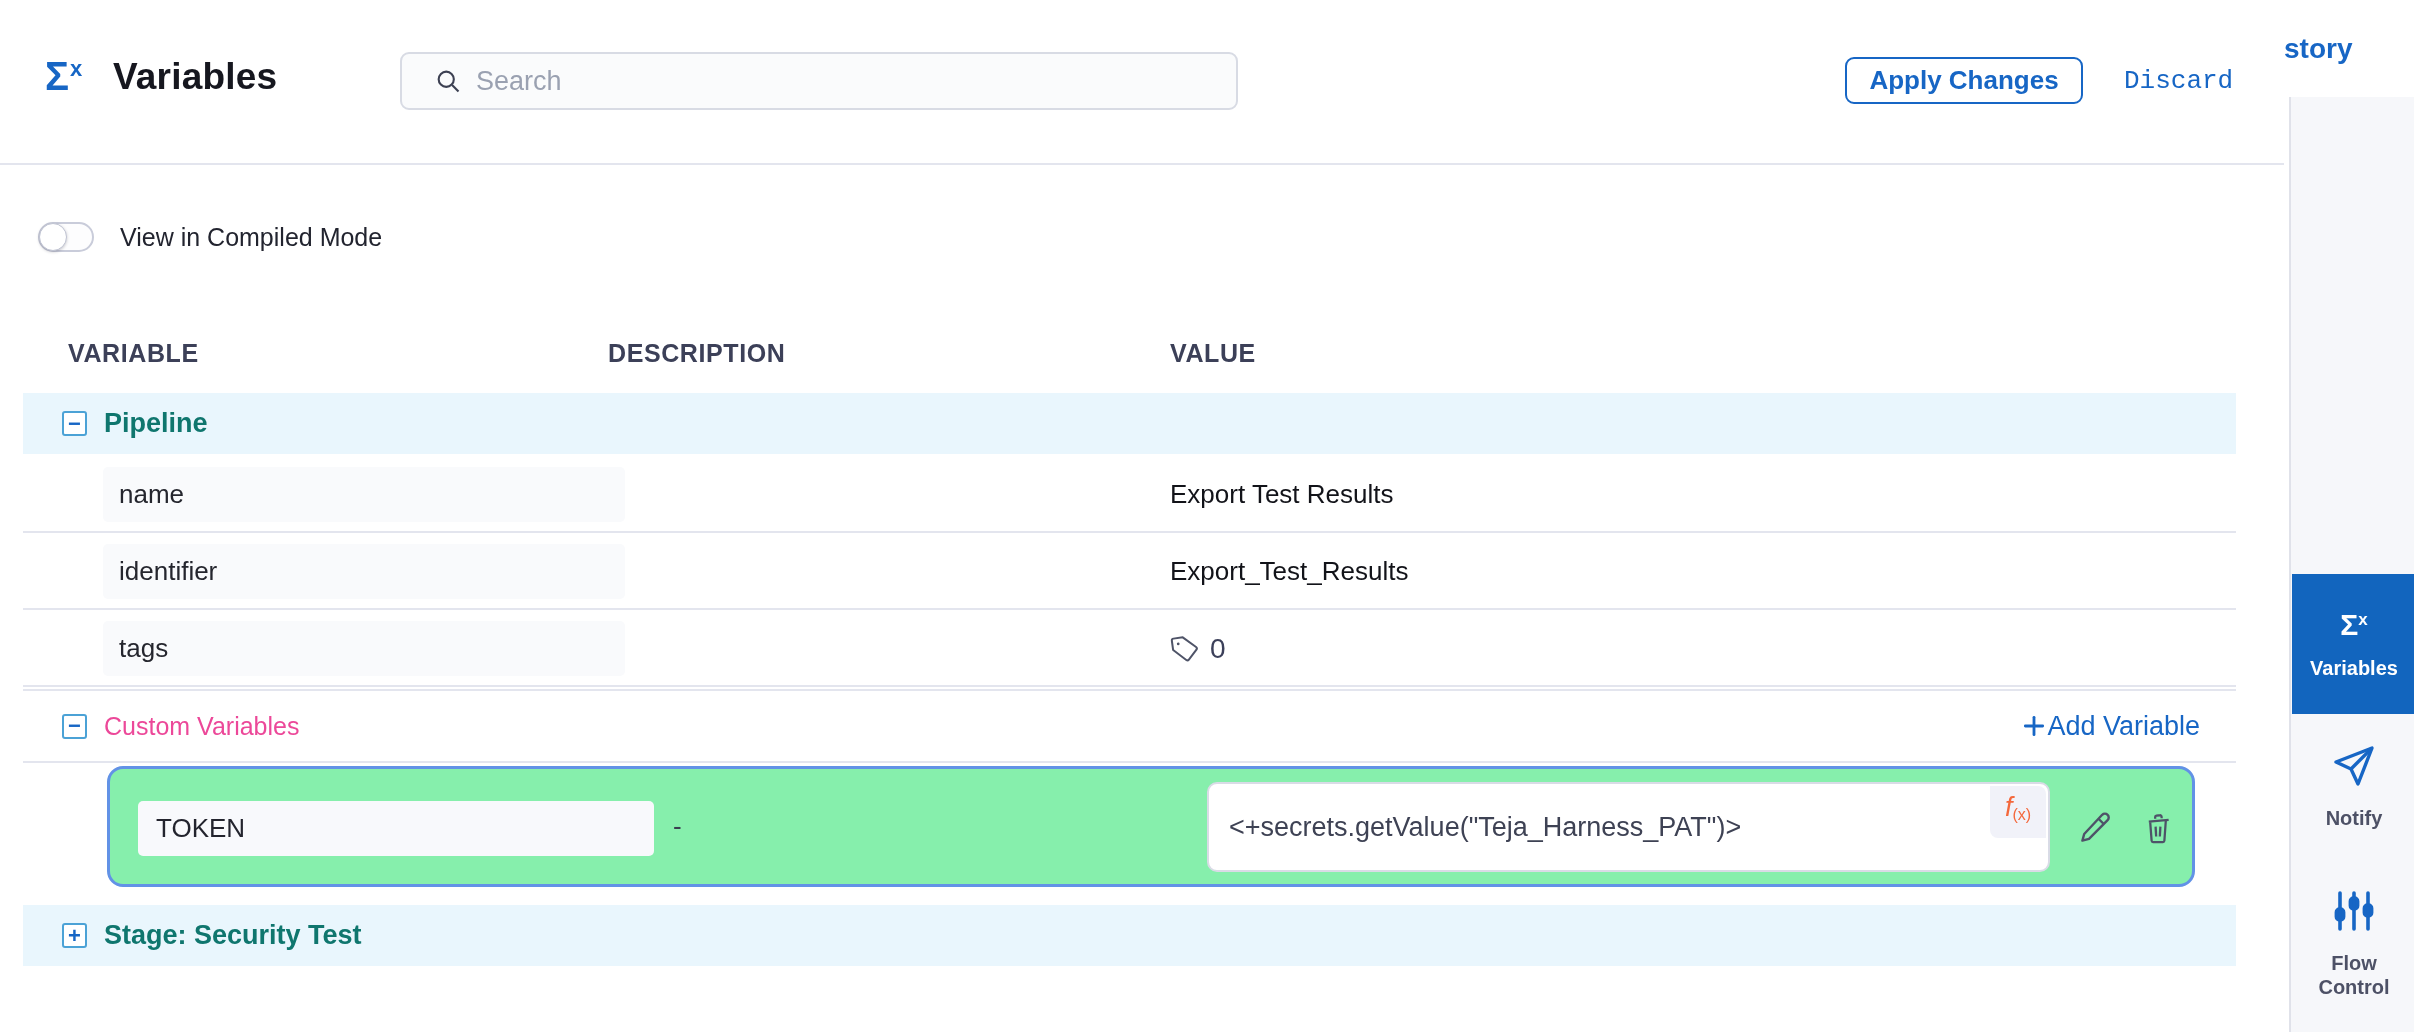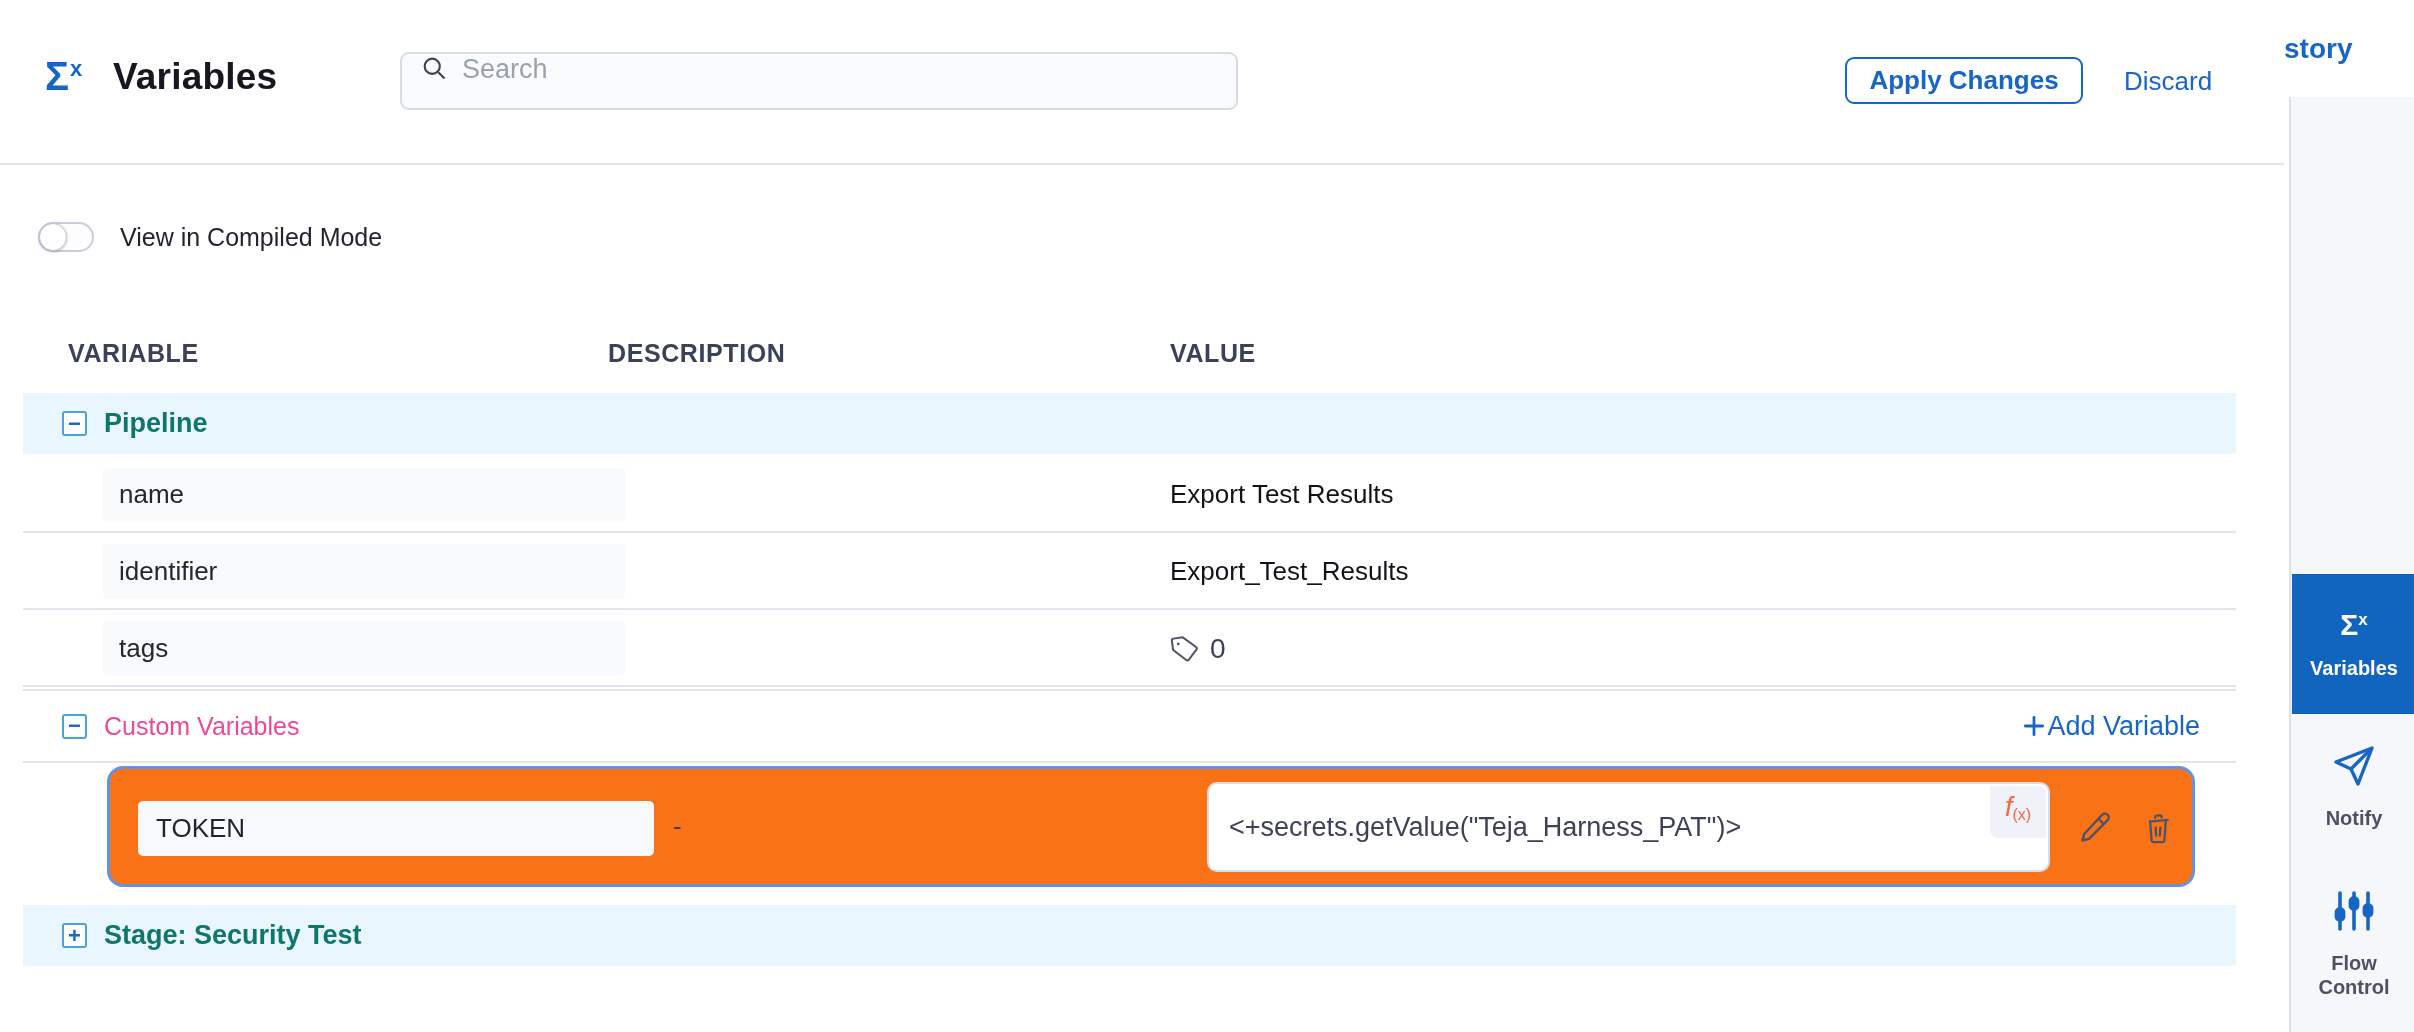--- a/index.html
+++ b/index.html
@@ -11,30 +11,30 @@
   .drawer { position:absolute; left:0; top:0; width:2288px; height:1032px; background:#fff; }
   .header-divider { position:absolute; left:0; top:163px; width:2284px; height:2px; background:#E3E5EE; }
 
   .sigma-icon { position:absolute; left:45px; top:56px; width:60px; height:42px;
     color:#1766C5; font-weight:700; }
   .sigma-icon .sig { font-size:40px; line-height:40px; }
   .sigma-icon .sup { font-size:22px; font-weight:700; vertical-align:14px; margin-left:1px; }
   .page-title { position:absolute; left:113px; top:56px; font-size:37px; font-weight:700; color:#16171F; letter-spacing:0.2px; }
 
   .search-box { position:absolute; left:400px; top:52px; width:838px; height:58px;
-    background:#FAFBFC; border:2px solid #D8DBE4; border-radius:9px; display:flex; align-items:flex-start; padding:0 18px; }
+    background:#FAFBFC; border:2px solid #D8DBE4; border-radius:9px; display:flex; align-items:center; padding:0 32px; }
   .search-box svg { flex:0 0 auto; }
   .search-input { border:none; outline:none; background:transparent; margin-left:14px; width:100%;
     font-family:"Liberation Sans",sans-serif; font-size:27px; color:#34384A; }
   .search-input::placeholder { color:#9AA1B1; }
 
   .apply-btn { position:absolute; left:1845px; top:57px; width:238px; height:47px;
     background:#fff; border:2.5px solid #1766C5; border-radius:9px; color:#1766C5;
     font-family:"Liberation Sans",sans-serif; font-size:26px; font-weight:700; cursor:pointer; }
-  .discard-link { position:absolute; left:2124px; top:66px; font-size:26px; font-weight:500; color:#1766C5; cursor:pointer; }
+  .discard-link { position:absolute; left:2124px; top:66px; font-size:26px; font-weight:500; color:#1766C5; cursor:pointer;font-family:Liberation Mono, monospace; }
 
   
   .toggle-row { position:absolute; left:38px; top:219px; height:36px; display:flex; align-items:center; }
   .toggle { width:56px; height:30px; border-radius:15px; background:#FDFDFE; border:2px solid #C9CCDA; position:relative; cursor:pointer; }
   .toggle .knob { position:absolute; left:-1px; top:-1px; width:28px; height:28px; border-radius:50%;
     background:#fff; border:1px solid #BFC3D2; box-shadow:0 1px 3px rgba(40,41,61,.25); }
   .toggle-label { margin-left:26px; font-size:25px; color:#22242F; }
 
   
   .col-head { position:absolute; top:339px; font-size:25px; font-weight:700; color:#3C4058; letter-spacing:0.6px; }
@@ -59,21 +59,21 @@
 
   
   .custom-head { position:absolute; left:23px; top:689px; width:2213px; height:74px;
     border-top:2px solid #E3E5EE; border-bottom:2px solid #E3E5EE; display:flex; align-items:center; }
   .custom-title { margin-left:17px; font-size:25px; font-weight:400; color:#ec4899; }
   .add-variable { position:absolute; right:36px; display:flex; align-items:center; 
     color:#1766C5; font-size:27px; font-weight:400; cursor:pointer; }
 
   
   .token-row { position:absolute; left:107px; top:766px; width:2088px; height:121px;
-    border:3px solid #6292E6; border-radius:16px; background:#f97316; }
+    border:3px solid #6292E6; border-radius:16px; background:#86efac; }
   .token-chip { position:absolute; left:28px; top:32px; width:516px; height:55px; background:#F8F9FC; border-radius:5px;
     display:flex; align-items:center; padding-left:18px; font-size:26px; color:#23242E; }
   .token-desc { position:absolute; left:563px; top:0; height:115px; display:flex; align-items:center; font-size:26px; color:#3B3E50; }
   .value-input-wrap { position:absolute; left:1097px; top:13px; width:843px; height:90px;
     background:#fff; border:2px solid #D9DBE6; border-radius:10px; }
   .value-input { position:absolute; left:0; top:0; width:100%; height:100%; border:none; outline:none; background:transparent;
     font-family:"Liberation Sans",sans-serif; font-size:27px; color:#3E4254; padding:0 80px 0 20px; }
   .fx-badge { position:absolute; right:2px; top:2px; width:56px; height:52px; background:#F1F2F9;
     border-radius:0 8px 0 8px; display:flex; align-items:flex-start; justify-content:center;
     color:#F4683C; cursor:pointer; }

